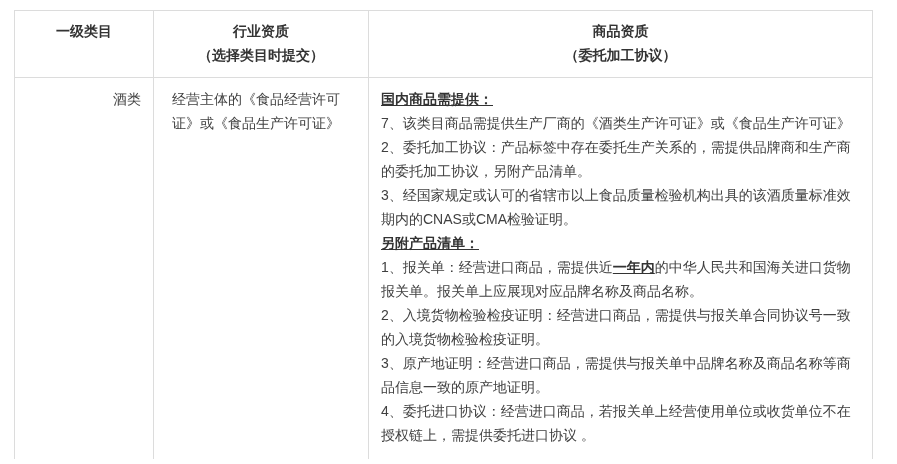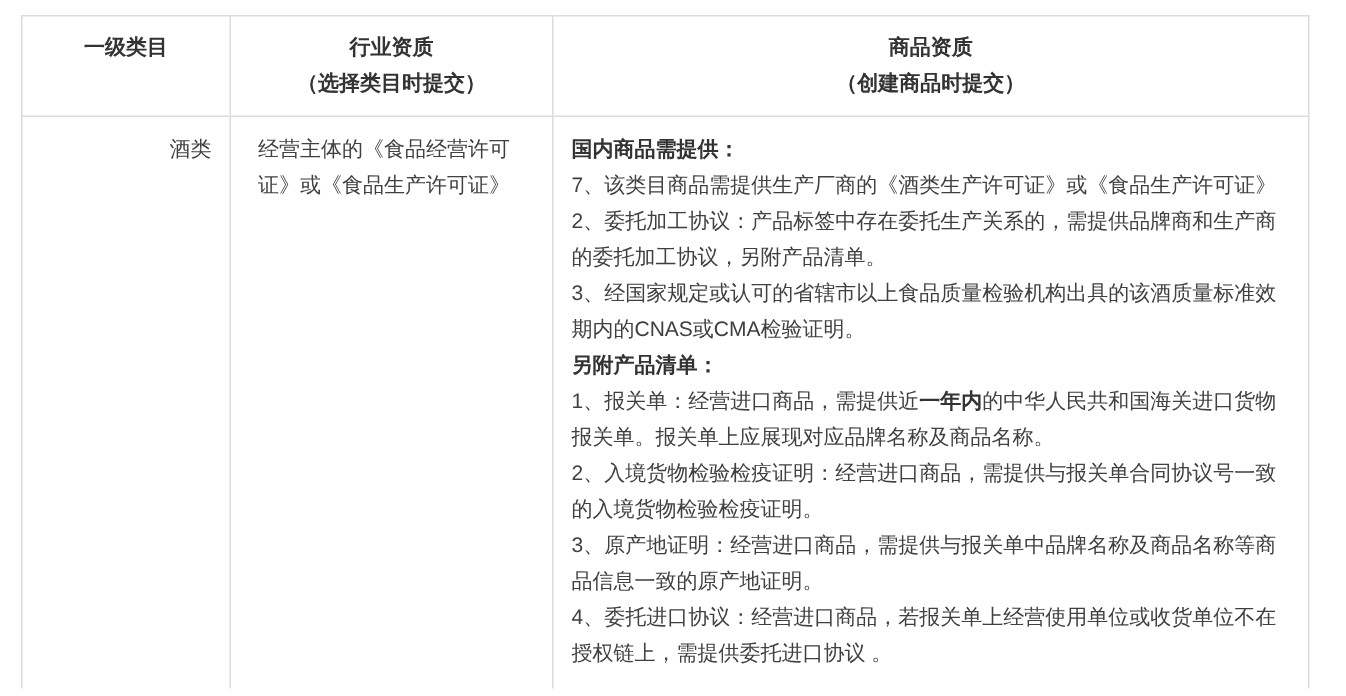--- a/index.html
+++ b/index.html
@@ -54,20 +54,21 @@
   }
   td.industry {
     padding: 9px 18px 12px;
   }
   td.qual p {
     margin: 0;
   }
   .strong, td.qual b {
     font-weight: 700;
     color: var(--heading);
+    text-decoration: underline;
   }
 </style>
 </head>
 <body>
 
 <div class="table-wrap">
   <table>
     <colgroup>
       <col style="width:139px">
       <col style="width:215px">
@@ -77,21 +78,21 @@
       <tr>
         <th>
           <div>一级类目</div>
         </th>
         <th>
           <div>行业资质</div>
           <div>（选择类目时提交）</div>
         </th>
         <th>
           <div>商品资质</div>
-          <div>（创建商品时提交）</div>
+          <div>（委托加工协议）</div>
         </th>
       </tr>
     </thead>
     <tbody>
       <tr>
         <td class="center">酒类</td>
         <td class="industry">经营主体的《食品经营许可证》或《食品生产许可证》</td>
         <td class="qual">
             <p class="strong">国内商品需提供：</p>
             <p>7、该类目商品需提供生产厂商的《酒类生产许可证》或《食品生产许可证》</p>

